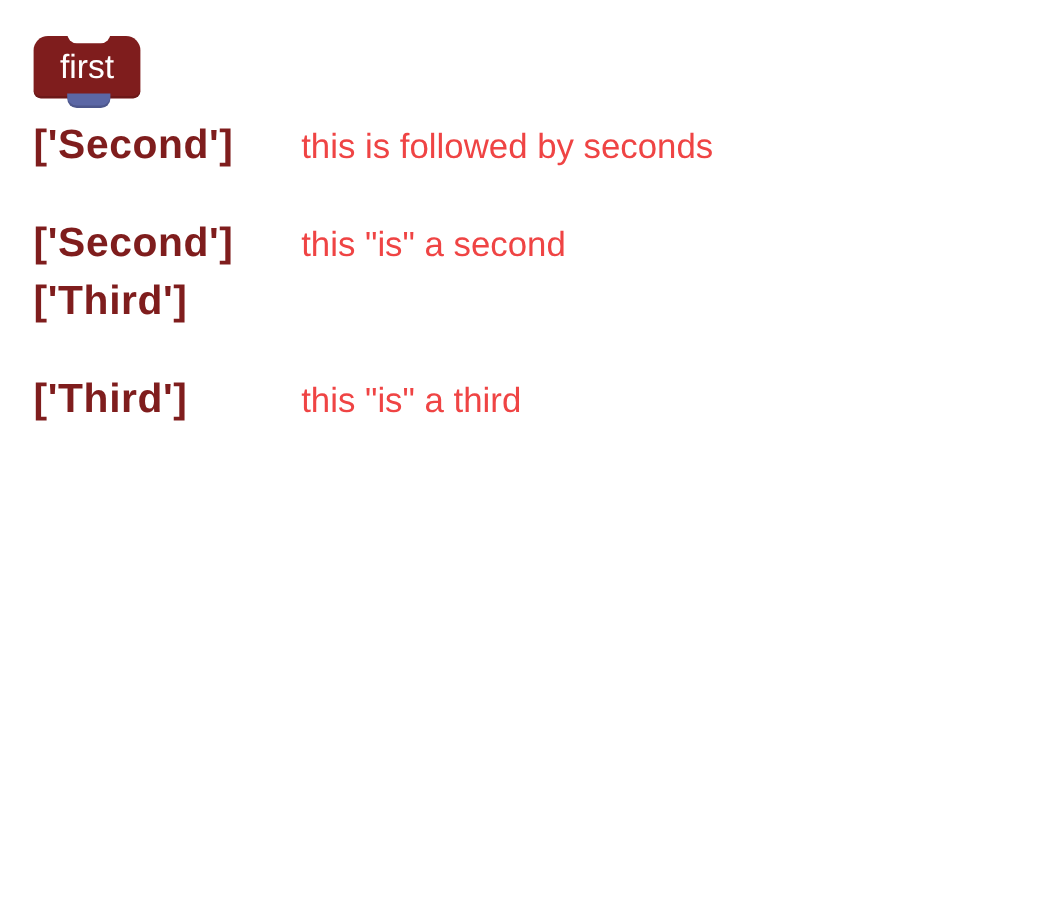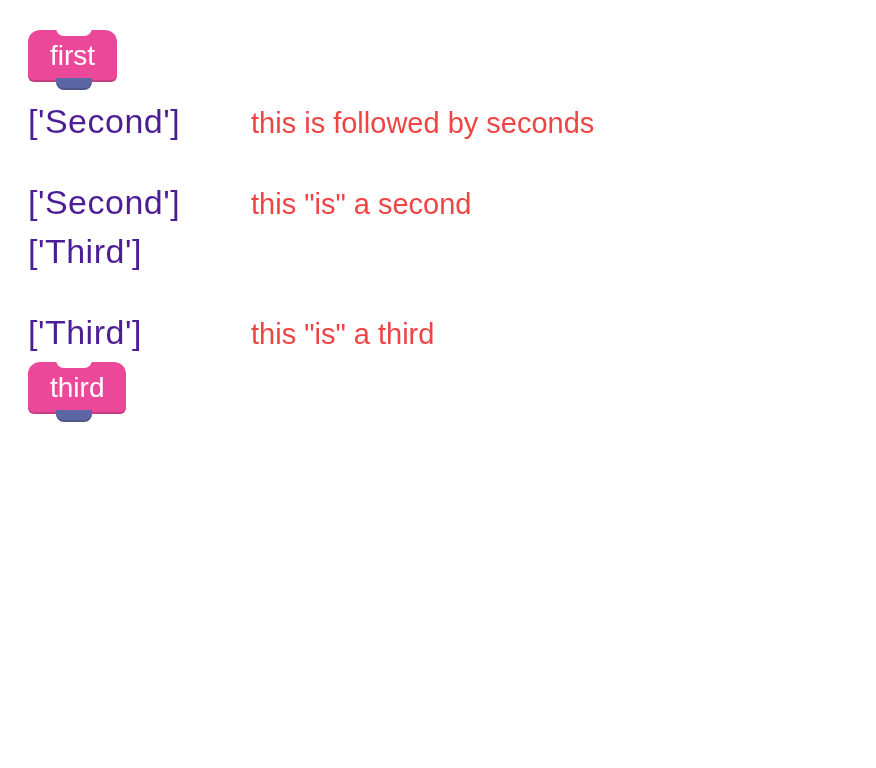--- a/index.html
+++ b/index.html
@@ -12,21 +12,21 @@
   }
   .stage {
     position: relative;
     padding: 24px 20px;
   }
 
   
   .block {
     position: relative;
     display: inline-block;
-    background: #ec4899; 
+    background: #7f1d1d; 
     color: #ffffff;
     font-size: 28px;
     line-height: 1;
     padding: 12px 22px 12px 22px;
     border-radius: 12px 12px 6px 6px;
     box-shadow: inset 0 -2px 0 rgba(0,0,0,.15);
     margin: 6px 0 10px 8px;
   }
   
   .block::before {
@@ -52,24 +52,25 @@
     box-shadow: inset 0 -2px 0 rgba(0,0,0,.15);
   }
 
   .row {
     display: flex;
     align-items: baseline;
     gap: 18px;
     margin: 6px 0 4px 8px;
   }
   .tag {
-    color: #4c1d95;
+    color: #7f1d1d;
     font-size: 34px;
     letter-spacing: .5px;
     min-width: 205px; 
+    font-weight: bold;
   }
   .desc {
     color: #ef4444;
     font-size: 29px;
   }
 
   .group {
     margin-bottom: 42px;
   }
   .group.tight {
@@ -99,16 +100,15 @@
 
   <div class="row group">
     <span class="tag">['Third']</span>
   </div>
 
   <div class="group tight">
     <div class="row">
       <span class="tag">['Third']</span>
       <span class="desc">this "is" a third</span>
     </div>
-    <div class="block">third</div>
   </div>
 
 </div>
 
 </body></html>

